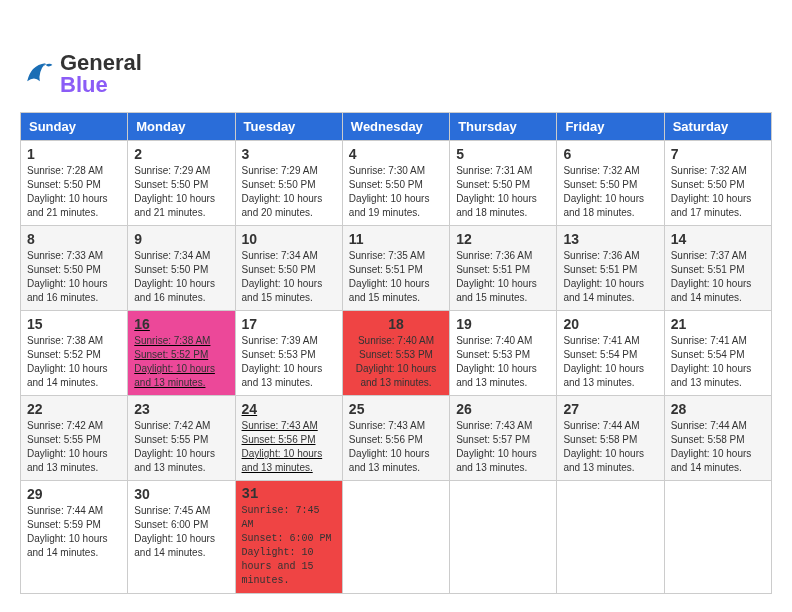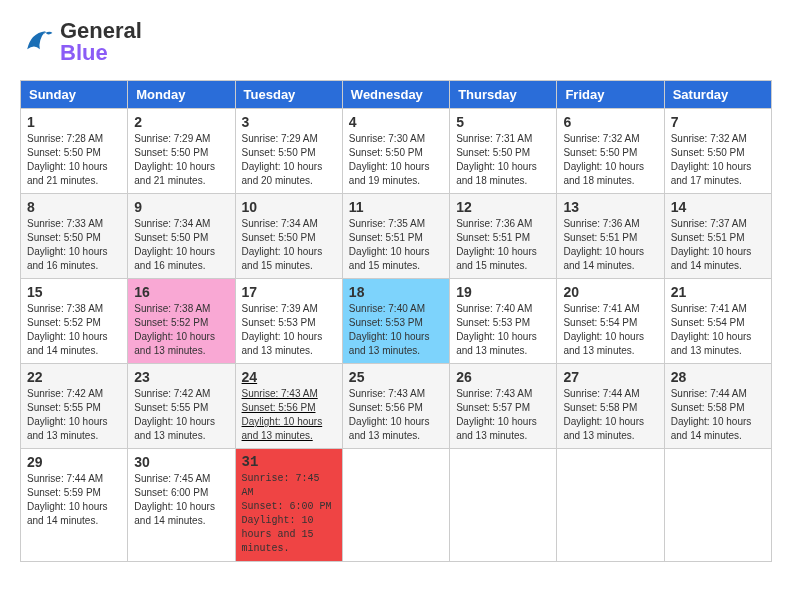--- a/index.html
+++ b/index.html
@@ -13,20 +13,21 @@
     .header-area {
       display: flex;
       justify-content: space-between;
       align-items: flex-start;
       margin-bottom: 16px;
     }
     .logo {
       display: flex;
       align-items: center;
       gap: 4px;
+      margin-top: 32px;
     }
     .logo-text {
       font-size: 22px;
       font-weight: bold;
       color: #333;
       line-height: 1;
     }
     .logo-text .blue { color: #8b5cf6; }
     .logo-bird {
       width: 36px;
@@ -236,37 +237,37 @@
       </tr>
       <tr>
         <td style="background: rgb(255, 255, 255);">
         <span class="day-number">15</span>
         <div class="day-info">
           Sunrise: 7:38 AM<br>
           Sunset: 5:52 PM<br>
           Daylight: 10 hours and 14 minutes.
         </div>
       </td>
-        <td style="background: #f9a8d4;">
+        <td style="background: #ec4899; text-decoration: underline;">
         <span class="day-number">16</span>
         <div class="day-info">
           Sunrise: 7:38 AM<br>
           Sunset: 5:52 PM<br>
           Daylight: 10 hours and 13 minutes.
         </div>
       </td>
         <td style="background: rgb(255, 255, 255);">
         <span class="day-number">17</span>
         <div class="day-info">
           Sunrise: 7:39 AM<br>
           Sunset: 5:53 PM<br>
           Daylight: 10 hours and 13 minutes.
         </div>
       </td>
-        <td style="background: #7dd3fc;">
+        <td style="background: #ef4444; text-align: center;">
         <span class="day-number">18</span>
         <div class="day-info">
           Sunrise: 7:40 AM<br>
           Sunset: 5:53 PM<br>
           Daylight: 10 hours and 13 minutes.
         </div>
       </td>
         <td style="background: rgb(255, 255, 255);">
         <span class="day-number">19</span>
         <div class="day-info">

